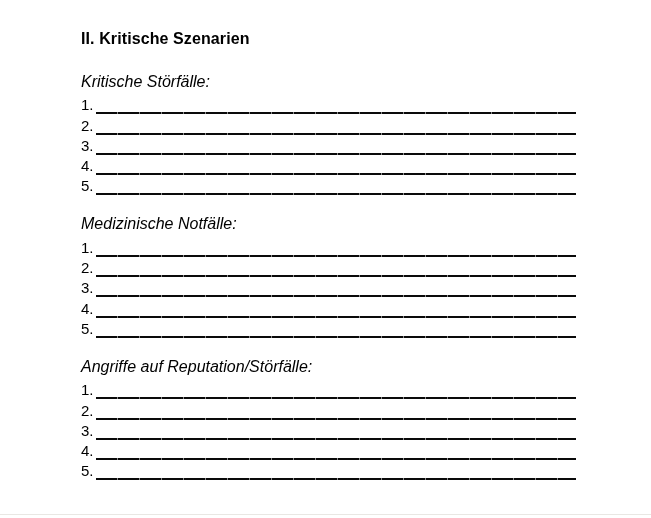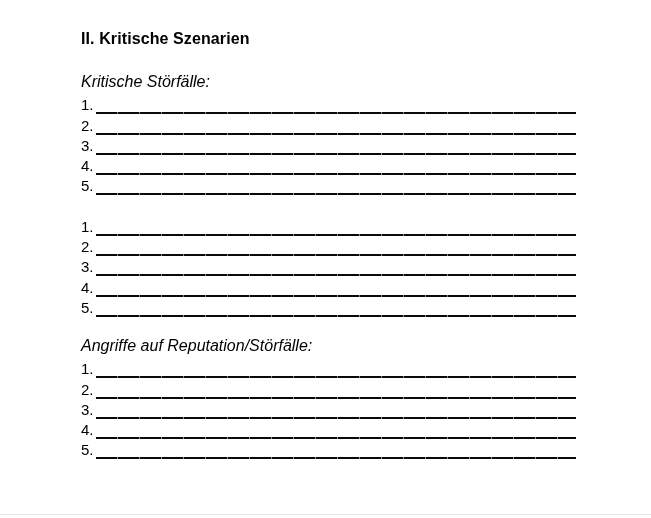--- a/index.html
+++ b/index.html
@@ -86,20 +86,21 @@
       <span class="num">4.</span>
       <span class="blank"></span>
     </div>
     <div class="row">
       <span class="num">5.</span>
       <span class="blank"></span>
     </div>
   </div>
 
   <div class="section">
+    <p class="section-label">Medizinische Notfälle:</p>
     <div class="row">
       <span class="num">1.</span>
       <span class="blank"></span>
     </div>
     <div class="row">
       <span class="num">2.</span>
       <span class="blank"></span>
     </div>
     <div class="row">
       <span class="num">3.</span>

